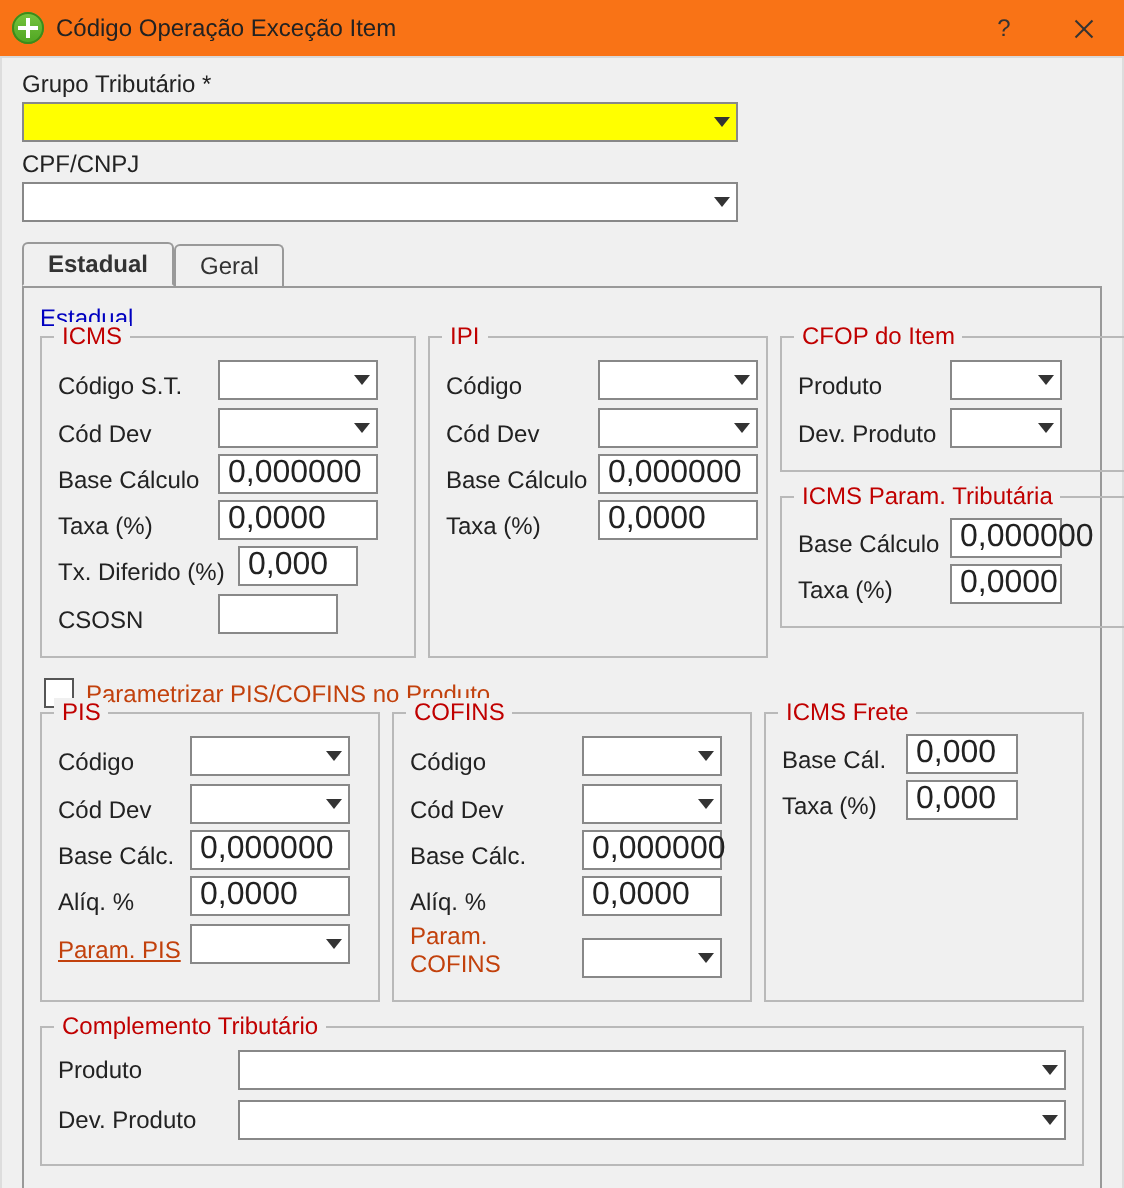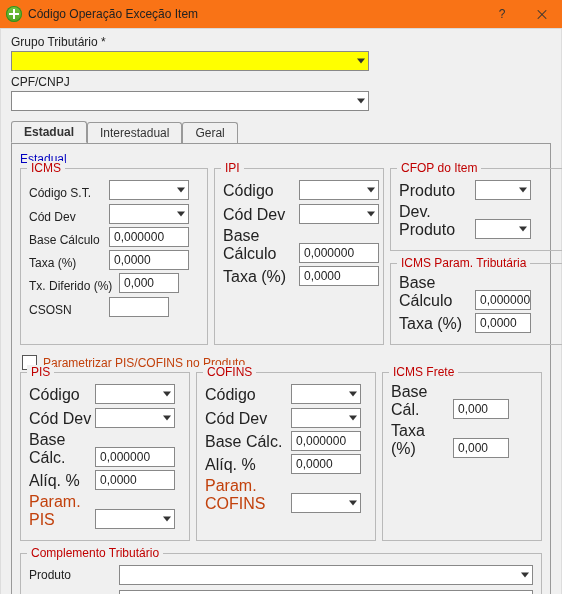--- a/index.html
+++ b/index.html
@@ -61,21 +61,21 @@
   .form-group label { display:block; font-size:12px; margin-bottom:1px; }
 
   .select, .textfield {
     height: 20px;
     border: 1px solid #888;
     background: #fff;
     box-sizing: border-box;
     display: inline-flex;
     align-items: center;
     padding: 0 4px;
-    font-size: 12px;
+    font-size: 16px;
     position: relative;
   }
   .select .arrow {
     position: absolute; right: 3px; top: 50%; transform: translateY(-50%);
     width:0; height:0; border-left:4px solid transparent; border-right:4px solid transparent; border-top:5px solid #333;
   }
   .textfield { text-align: left; }
 
   .grupo-select {
     width: 358px; background:#ffff00 !important;
@@ -128,21 +128,21 @@
     margin-bottom: 6px;
     box-sizing: border-box;
   }
   .fieldset > .legend {
     position: absolute; top:-8px; left:6px;
     background:#f0f0f0; padding: 0 4px; font-size:12px;
   }
 
   .row { display:flex; align-items:flex-end; margin-bottom:3px; }
   .row .lbl { flex: 0 0 80px; font-size:12px; }
-  .row .lbl2 { flex: 0 0 76px; font-size:16px; }
+  .row .lbl2 { flex: 0 0 76px; font-size:12px; }
   .row .ctl { flex: 0 0 80px; }
   .row .ctl .select, .row .ctl .textfield { width: 80px; }
 
   .cols-top {
     display:flex; gap:6px; align-items:stretch;
   }
   .col-icms { width:208px; }
   .col-ipi  { width:170px; }
   .right-stack { flex:1; display:flex; flex-direction:column; gap:6px; }
 
@@ -192,21 +192,20 @@
     <label>CPF/CNPJ</label>
     <div class="select cpf-select">
       <span></span>
       <span class="arrow"></span>
     </div>
   </div>
 
   <div class="tab-strip">
     <div class="tabs">
       <div class="tab active"><span>Estadual</span></div>
-      <div class="tab"><span>Interestadual</span></div>
       <div class="tab"><span>Geral</span></div>
     </div>
   </div>
 
   <div class="sheet">
     <div class="group-title-blue">Estadual</div>
 
     <div class="cols-top" style="margin-top:2px;">
 
       <div class="fieldset col-icms">
@@ -345,21 +344,21 @@
                 <span>0,000000</span>
               </div></div>
           </div>
         <div class="row">
             <div class="lbl2" style="flex-basis:66px;">Alíq. %</div>
           <div class="ctl"><div class="textfield">
                 <span>0,0000</span>
               </div></div>
           </div>
         <div class="row">
-            <div class="lbl2 link-blue" style="flex-basis:66px;">Param. PIS</div>
+            <div class="lbl2 link-blue" style="flex-basis:66px;text-decoration:underline;">Param. PIS</div>
           <div class="ctl"><div class="select">
                 <span></span>
                 <span class="arrow"></span>
               </div></div>
           </div>
       </div>
 
       <div class="fieldset col-cofins">
         <div class="legend group-title-red">COFINS</div>
         <div class="row">

